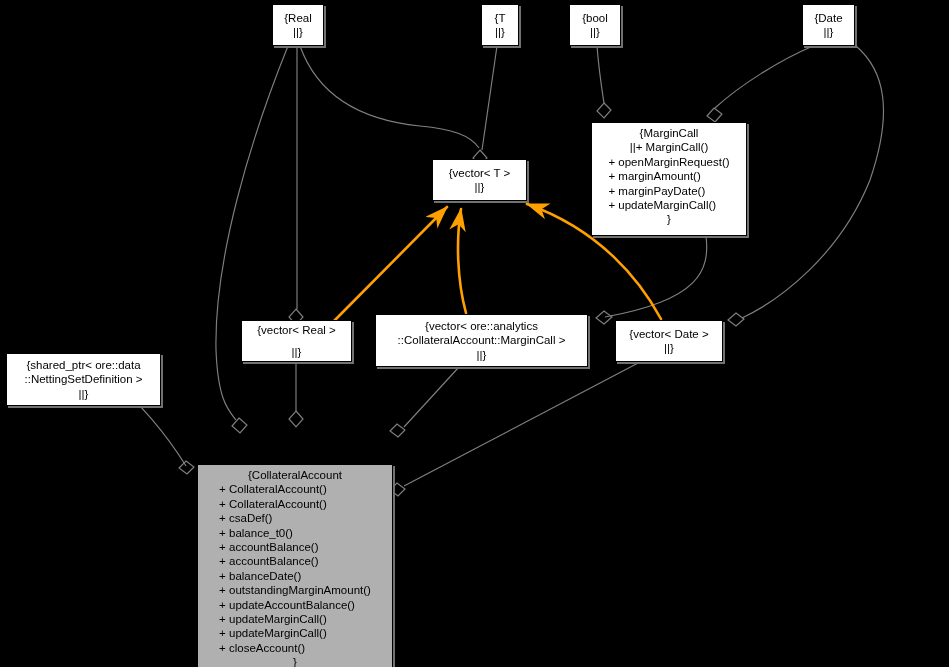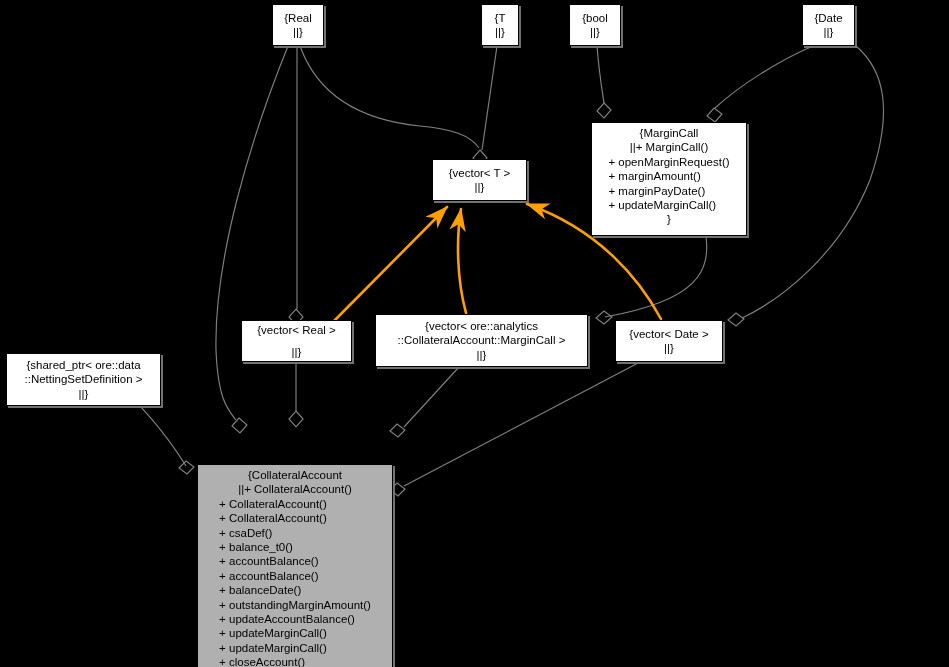--- a/index.html
+++ b/index.html
@@ -175,18 +175,17 @@
 
   <div class="node members" id="c-margincall" style="left: 591px; top: 122px; width: 156px; height: 114px;">
     <span class="title">{MarginCall</span>
     <span class="member">||+ MarginCall()</span>
     <span class="member-list"><span class="member">+ openMarginRequest()</span><span class="member">+ marginAmount()</span><span class="member">+ marginPayDate()</span><span class="member">+ updateMarginCall()</span></span>
     <span class="closing">}</span>
   </div>
 
   <div class="node members filled" id="c-collateralaccount" style="left: 197px; top: 432px; width: 196px; height: 228px;">
     <span class="title">{CollateralAccount</span>
-    <span class="member">||+ CollateralAccount()</span>
     <span class="member-list"><span class="member">+ CollateralAccount()</span><span class="member">+ CollateralAccount()</span><span class="member">+ csaDef()</span><span class="member">+ balance_t0()</span><span class="member">+ accountBalance()</span><span class="member">+ accountBalance()</span><span class="member">+ balanceDate()</span><span class="member">+ outstandingMarginAmount()</span><span class="member">+ updateAccountBalance()</span><span class="member">+ updateMarginCall()</span><span class="member">+ updateMarginCall()</span><span class="member">+ closeAccount()</span></span>
     <span class="closing">}</span>
   </div>
 
 </div>
 
 </body></html>

